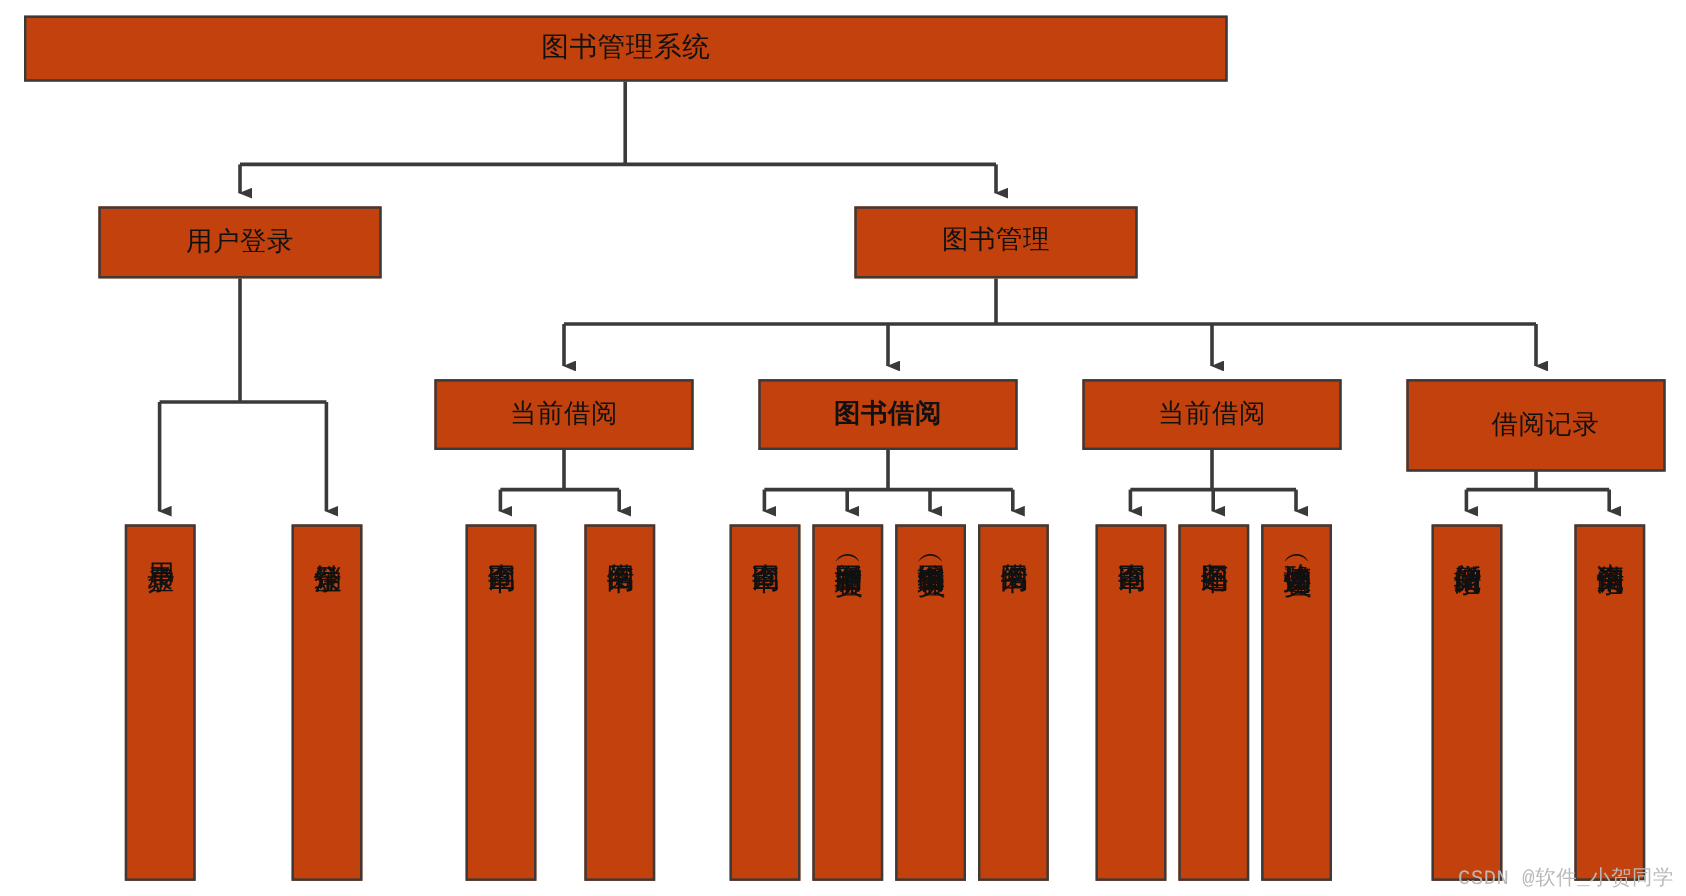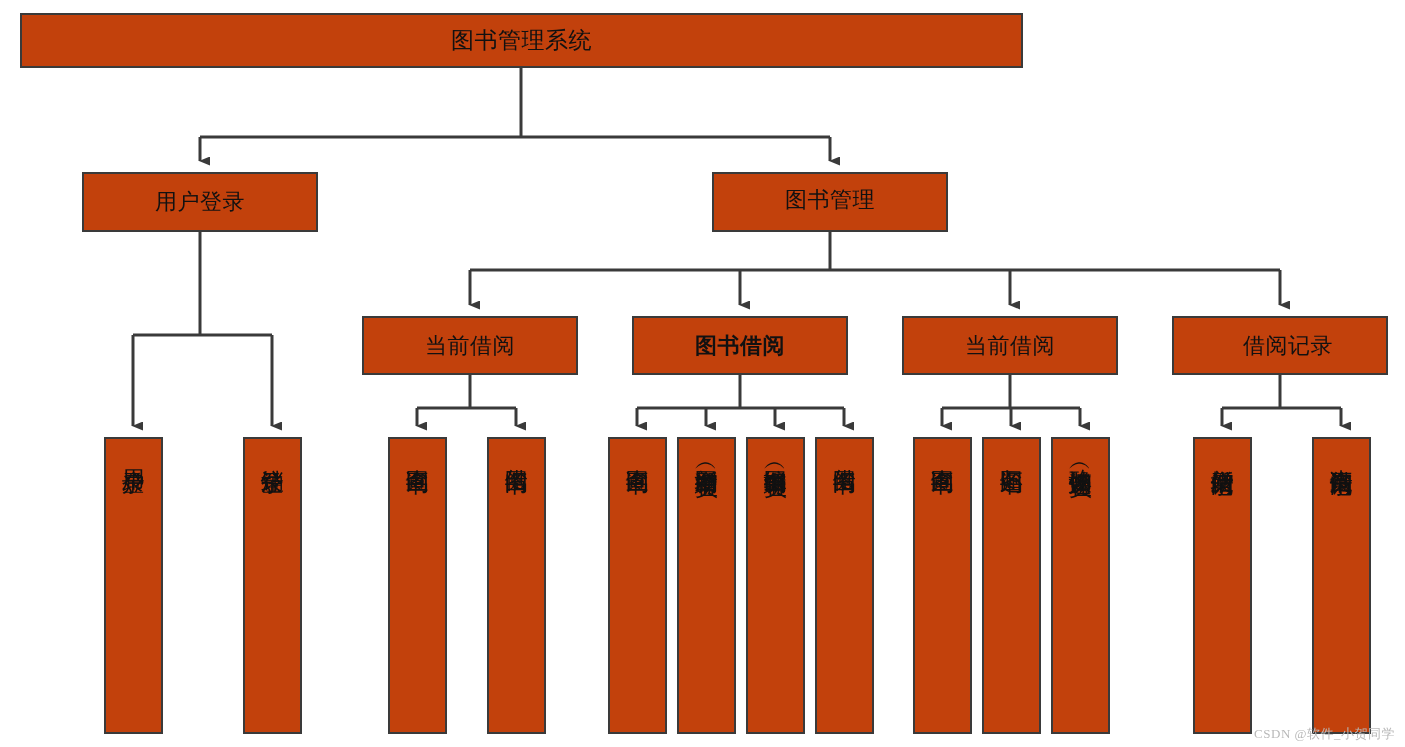--- a/index.html
+++ b/index.html
@@ -61,24 +61,24 @@
     text-orientation: upright;
     font-size: 23px;
     line-height: 1.06;
     letter-spacing: 1px;
     white-space: nowrap;
   }
   #watermark {
     position: absolute;
     right: 10px;
     bottom: 4px;
-    font-size: 13px;
+    font-size: 17px;
     color: #b9b9b9;
     letter-spacing: 0.5px;
-    font-family: Liberation Serif, serif;
+    font-family: Liberation Mono, monospace;
     white-space: nowrap;
   }
 </style>
 </head>
 <body>
 
 <div id="canvas">
 
   <svg id="edges" viewBox="0 0 1405 747" xmlns="http://www.w3.org/2000/svg">
     <defs>
@@ -135,21 +135,21 @@
       </div>
       <div class="node h" style="left: 362px; top: 316px; width: 216px; height: 59px;">
         <span class="label">当前借阅</span>
       </div>
       <div class="node h" style="left: 632px; top: 316px; width: 216px; height: 59px; font-weight: bold;">
         <span class="label">图书借阅</span>
       </div>
       <div class="node h" style="left: 902px; top: 316px; width: 216px; height: 59px;">
         <span class="label">当前借阅</span>
       </div>
-      <div class="node h" style="left: 1172px; top: 316px; width: 216px; height: 59px; padding-left: 16px;">
+      <div class="node h" style="left: 1172px; top: 316px; width: 216px; height: 77px; padding-left: 16px;">
         <span class="label">借阅记录</span>
       </div>
       <div class="node v" style="left: 104px; top: 437px; width: 59px; height: 297px;">
         <span class="label">用户登录</span>
       </div>
       <div class="node v" style="left: 243px; top: 437px; width: 59px; height: 297px;">
         <span class="label">注销登录</span>
       </div>
       <div class="node v" style="left: 388px; top: 437px; width: 59px; height: 297px;">
         <span class="label">查询图书</span>

